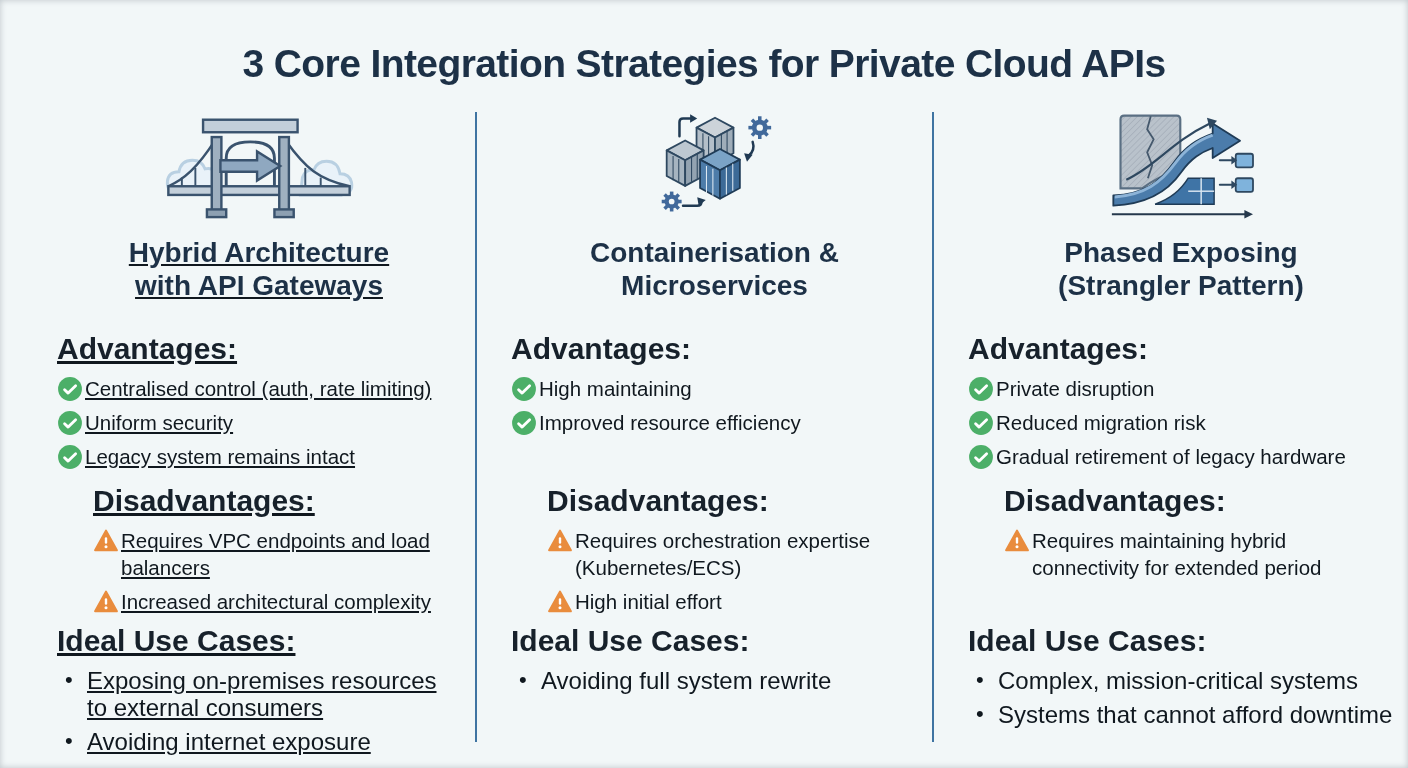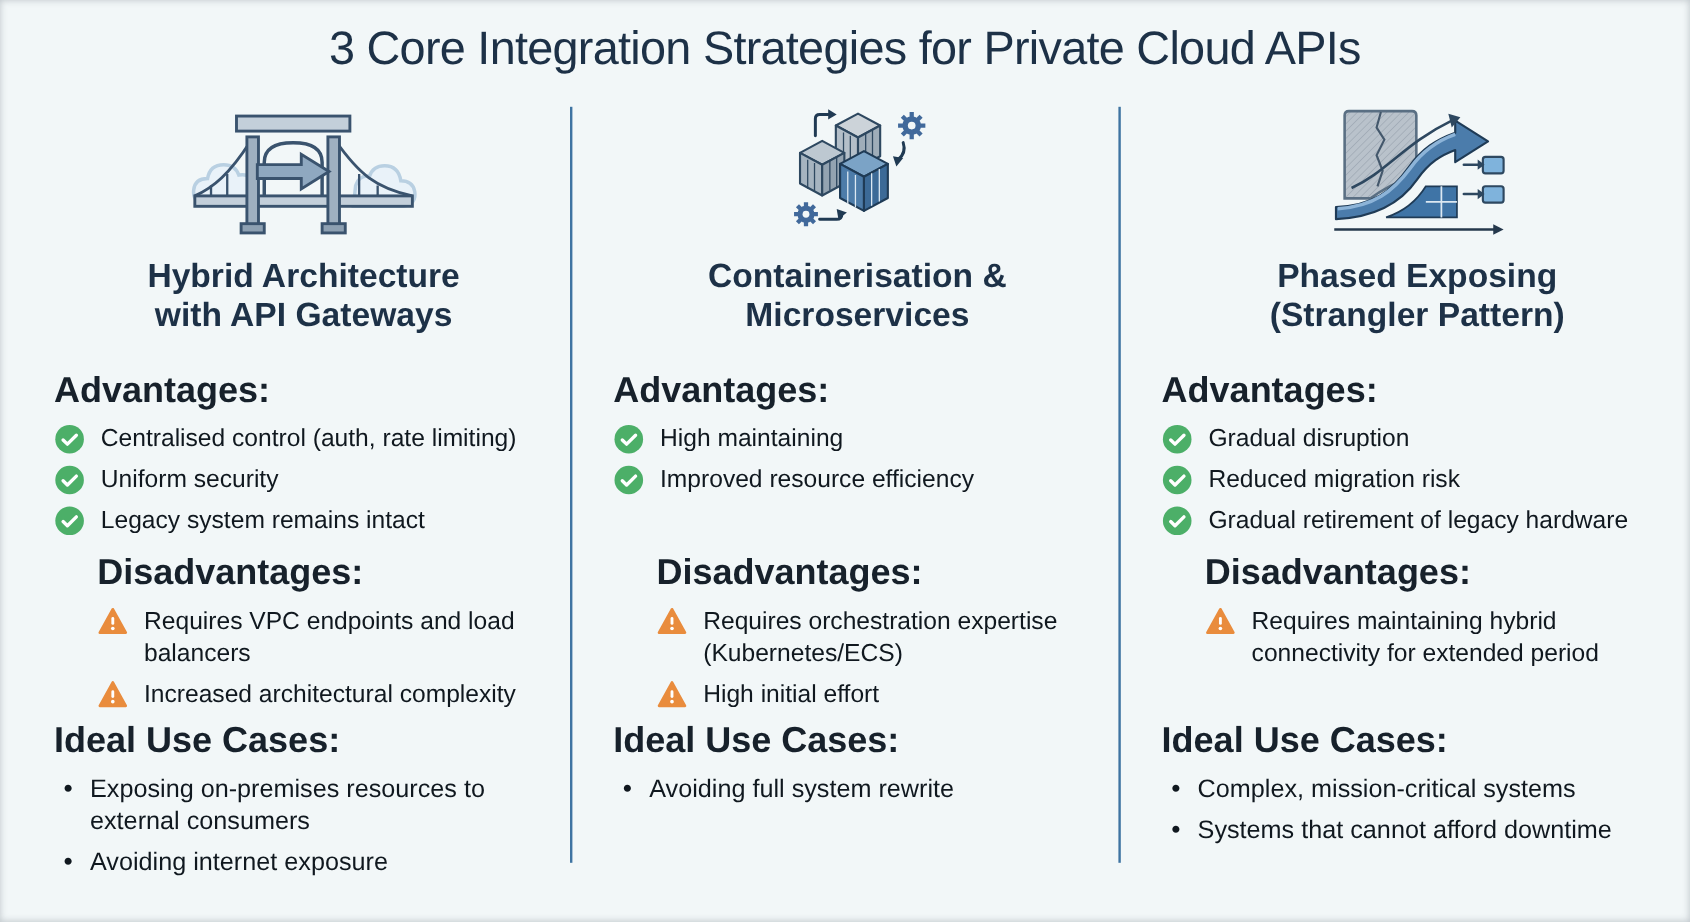--- a/index.html
+++ b/index.html
@@ -6,40 +6,40 @@
   html, body { width: 1408px; height: 768px; }
   body {
     font-family: "Liberation Sans", sans-serif;
     background: #f2f7f8;
     color: #10181f;
     overflow: hidden;
     box-shadow: inset 0 0 6px rgba(30,45,60,.25);
   }
   .page-title {
     text-align: center;
-    padding-top: 19px;
+    padding-top: 42px;
     font-size: 39px;
-    font-weight: 400;
+    font-weight: 700;
     letter-spacing: -0.6px;
     color: #1d3147;
   }
   .columns {
     display: flex;
     margin-top: 24px;
     height: 636px;
   }
   .divider {
     width: 2px;
     background: #3f74a2;
     margin-top: 2px;
     height: 630px;
     flex-shrink: 0;
   }
   .col { flex: 1 1 0; padding: 0 14px 0 34px; }
-  .col.first { padding-left: 45px; flex-basis: 475px; }
+  .col.first { padding-left: 57px; flex-basis: 475px; text-decoration: underline; }
   .col.second { flex-basis: 455px; }
   .col.third { flex-basis: 474px; }
 
   .icon-area {
     height: 112px;
     display: flex;
     justify-content: center;
     align-items: center;
   }
   .col-title {
@@ -56,31 +56,31 @@
   .sec-dis { height: 140px; margin-left: 36px; }
   .sec-head {
     font-size: 30px;
     font-weight: 700;
     color: #17212b;
     margin-bottom: 9px;
   }
   .item {
     display: flex;
     align-items: flex-start;
-    gap: 13px;
+    gap: 2px;
     margin-bottom: 7px;
     font-size: 20.5px;
     line-height: 27px;
   }
   .item .mk { flex-shrink: 0; width: 26px; height: 26px; margin-top: 1px; }
   .bullet-item {
     position: relative;
     padding-left: 30px;
     margin-bottom: 7px;
-    font-size: 21px;
+    font-size: 24px;
     line-height: 27px;
   }
   .bullet-item::before {
     content: "•";
     position: absolute;
     left: 8px;
     top: -1px;
     font-size: 22px;
   }
 </style>
@@ -340,21 +340,21 @@
       <div>(Strangler Pattern)</div>
     </div>
 
     <div class="sec sec-adv">
       <div class="sec-head">Advantages:</div>
       <div class="item">
         <svg class="mk" viewBox="0 0 24 24">
             <circle cx="12" cy="12" r="11" fill="#4caf68"></circle>
             <path d="M7 12.6 l3.3 3.2 L17.2 9" fill="none" stroke="#fff" stroke-width="2.6" stroke-linecap="round" stroke-linejoin="round"></path>
           </svg>
-        <span>Gradual disruption</span>
+        <span>Private disruption</span>
       </div>
       <div class="item">
         <svg class="mk" viewBox="0 0 24 24">
             <circle cx="12" cy="12" r="11" fill="#4caf68"></circle>
             <path d="M7 12.6 l3.3 3.2 L17.2 9" fill="none" stroke="#fff" stroke-width="2.6" stroke-linecap="round" stroke-linejoin="round"></path>
           </svg>
         <span>Reduced migration risk</span>
       </div>
       <div class="item">
         <svg class="mk" viewBox="0 0 24 24">

